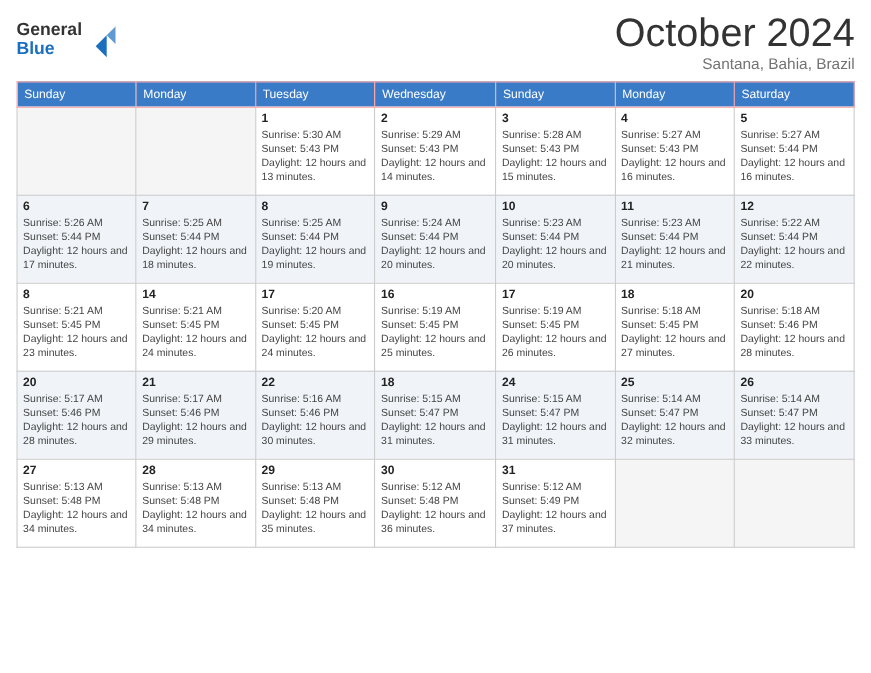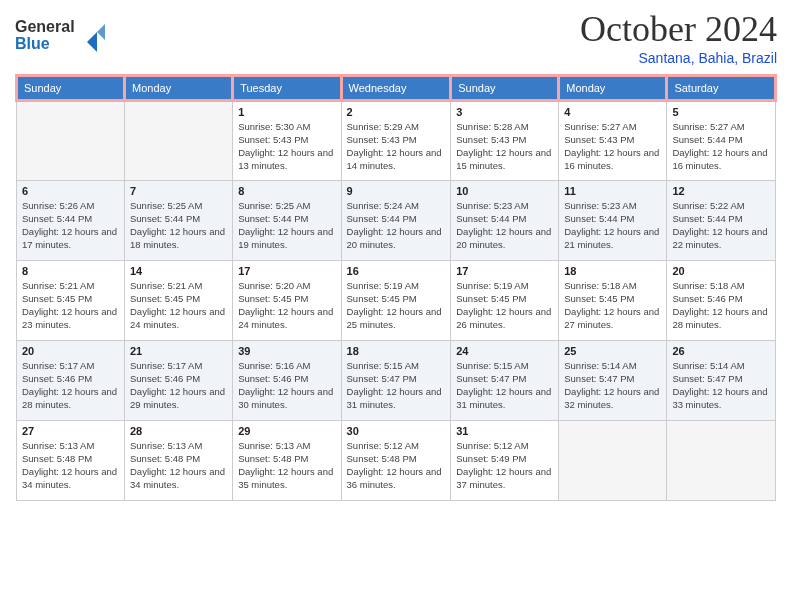--- a/index.html
+++ b/index.html
@@ -28,39 +28,38 @@
       margin-top: 4px;
     }
     .title-block {
       text-align: right;
     }
     .month-title {
       font-size: 36px;
       font-weight: normal;
       color: #333;
       line-height: 1.1;
-      font-family: Liberation Serif, serif;
     }
     .subtitle {
       font-size: 14px;
-      color: #1d4ed8;
+      color: #737373;
     }
     .calendar {
       width: 100%;
       border-collapse: collapse;
       font-size: 10px;
     }
     .calendar th {
       background: #3a7bc8;
       color: #fff;
       padding: 5px 6px;
       text-align: left;
       font-size: 11px;
       font-weight: normal;
-      border: 3px solid #fca5a5;
+      border: 1px solid #fca5a5;
     }
     .calendar td {
       border: 1px solid #ccc;
       padding: 4px 5px;
       vertical-align: top;
       width: 113px;
       height: 80px;
       background: #fff;
     }
     .calendar td.empty {
@@ -203,21 +202,21 @@
         <tr class="row-shaded">
           <td>
             <span class="day-num">20</span>
             <div class="day-info">Sunrise: 5:17 AM<br>Sunset: 5:46 PM<br>Daylight: 12 hours and 28 minutes.</div>
           </td>
           <td>
             <span class="day-num">21</span>
             <div class="day-info">Sunrise: 5:17 AM<br>Sunset: 5:46 PM<br>Daylight: 12 hours and 29 minutes.</div>
           </td>
           <td>
-            <span class="day-num">39</span>
+            <span class="day-num">22</span>
             <div class="day-info">Sunrise: 5:16 AM<br>Sunset: 5:46 PM<br>Daylight: 12 hours and 30 minutes.</div>
           </td>
           <td>
             <span class="day-num">18</span>
             <div class="day-info">Sunrise: 5:15 AM<br>Sunset: 5:47 PM<br>Daylight: 12 hours and 31 minutes.</div>
           </td>
           <td>
             <span class="day-num">24</span>
             <div class="day-info">Sunrise: 5:15 AM<br>Sunset: 5:47 PM<br>Daylight: 12 hours and 31 minutes.</div>
           </td>

